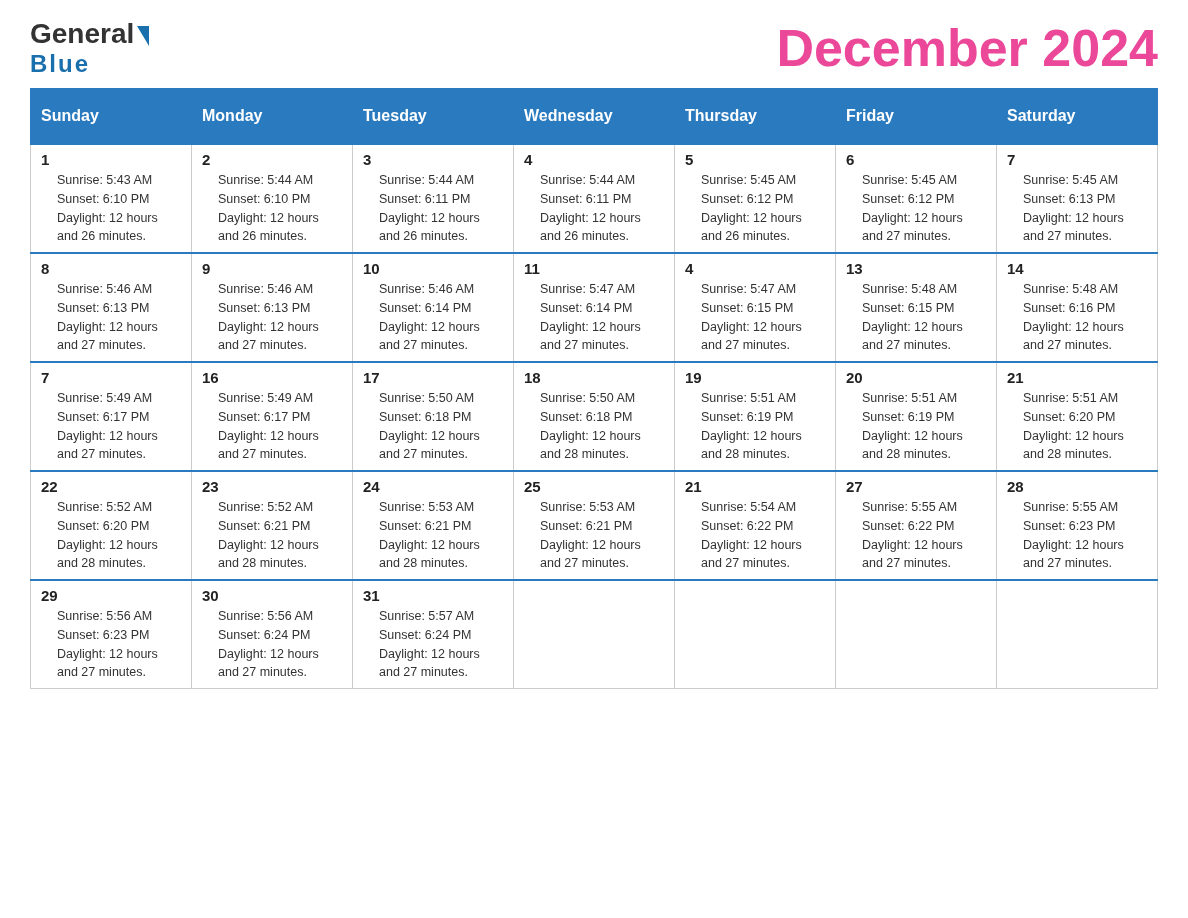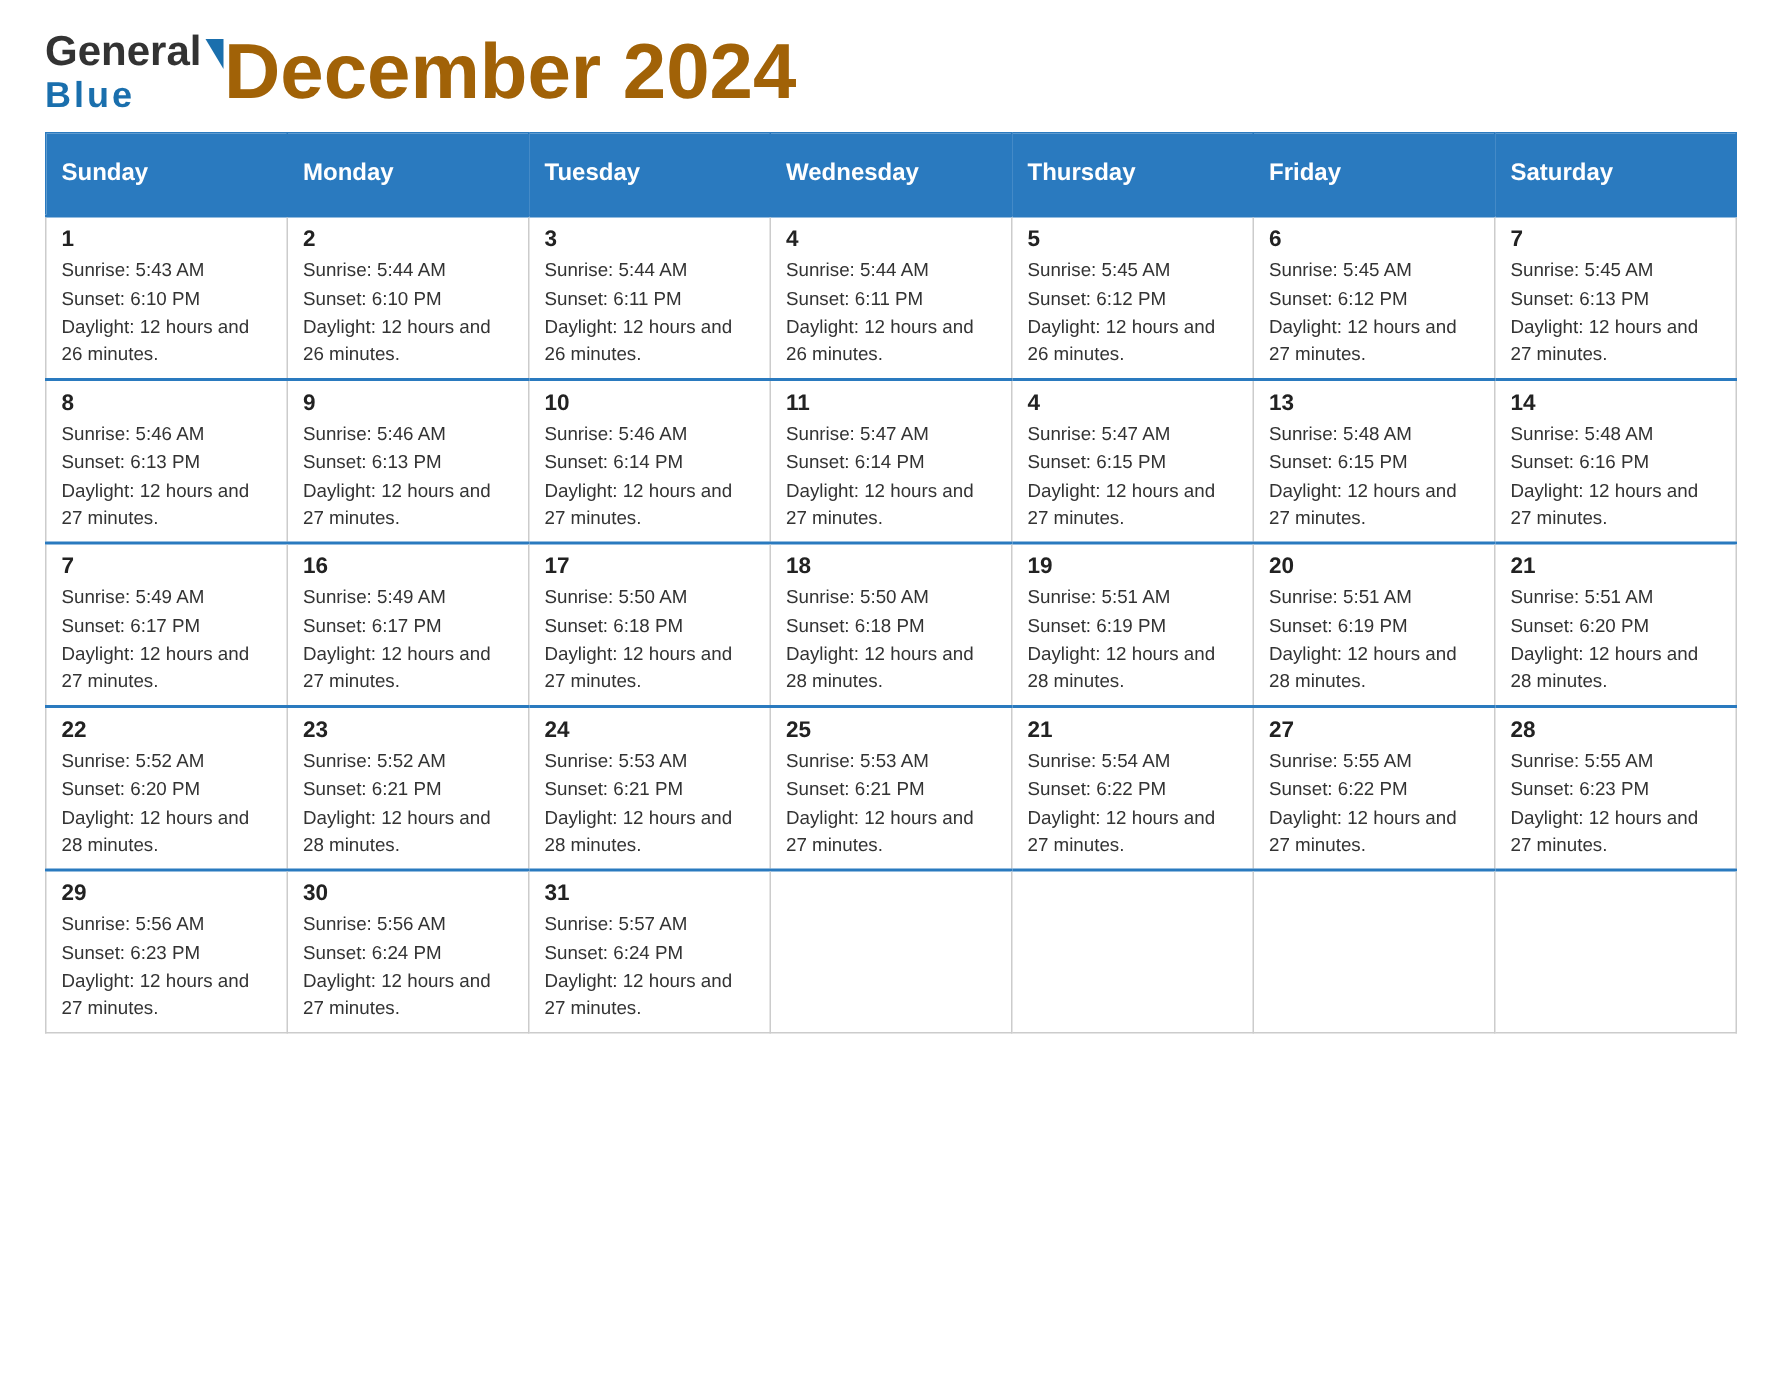--- a/index.html
+++ b/index.html
@@ -5,21 +5,21 @@
     * { box-sizing: border-box; margin: 0; padding: 0; }
     body {
       background: #ffffff;
       font-family: Arial, sans-serif;
       width: 1188px;
       min-height: 918px;
       padding: 20px 30px;
     }
     .header-area {
       display: flex;
-      justify-content: flex-start;
+      justify-content: space-between;
       align-items: flex-start;
       margin-bottom: 10px;
     }
     .logo-area {
       display: flex;
       flex-direction: column;
       align-items: flex-start;
     }
     .logo-text {
       font-size: 28px;
@@ -33,21 +33,21 @@
       color: #1a6fad;
       letter-spacing: 2px;
       margin-top: 2px;
     }
     .title-area {
       text-align: right;
     }
     .month-title {
       font-size: 52px;
       font-weight: bold;
-      color: #a16207;
+      color: #ec4899;
       line-height: 1.1;
     }
     .location-title {
       font-size: 20px;
       color: #333;
       margin-top: 4px;
     }
     .calendar-table {
       width: 100%;
       border-collapse: collapse;
@@ -75,20 +75,21 @@
       font-size: 15px;
       font-weight: bold;
       color: #222;
       display: block;
       margin-bottom: 3px;
     }
     .day-info {
       font-size: 12.5px;
       color: #333;
       line-height: 1.5;
+      margin-left: 16px;
     }
     .empty-cell {
       background: #fff;
     }
     tr.week-row td {
       border-top: 2px solid #2a7abf;
     }
   </style>
 </head>
 <body>

